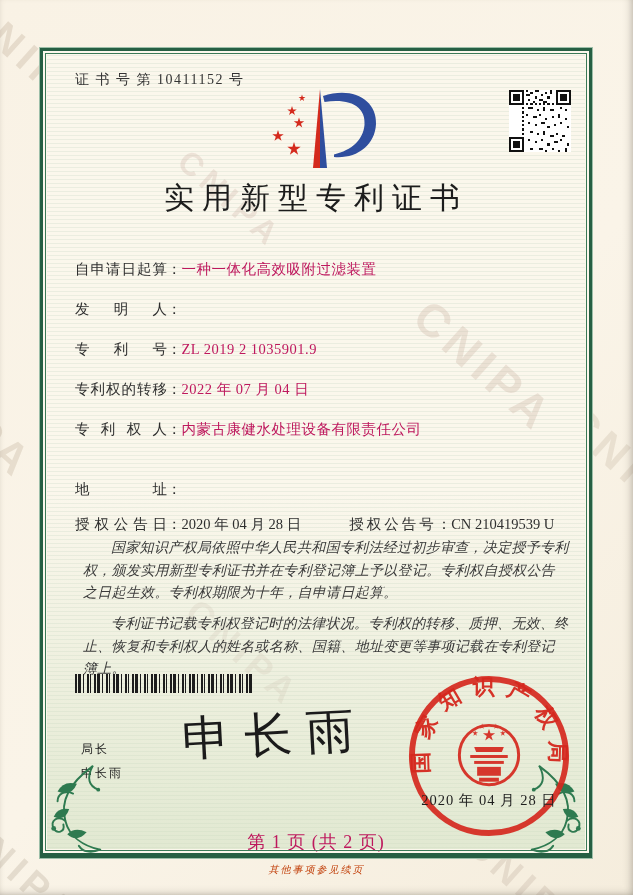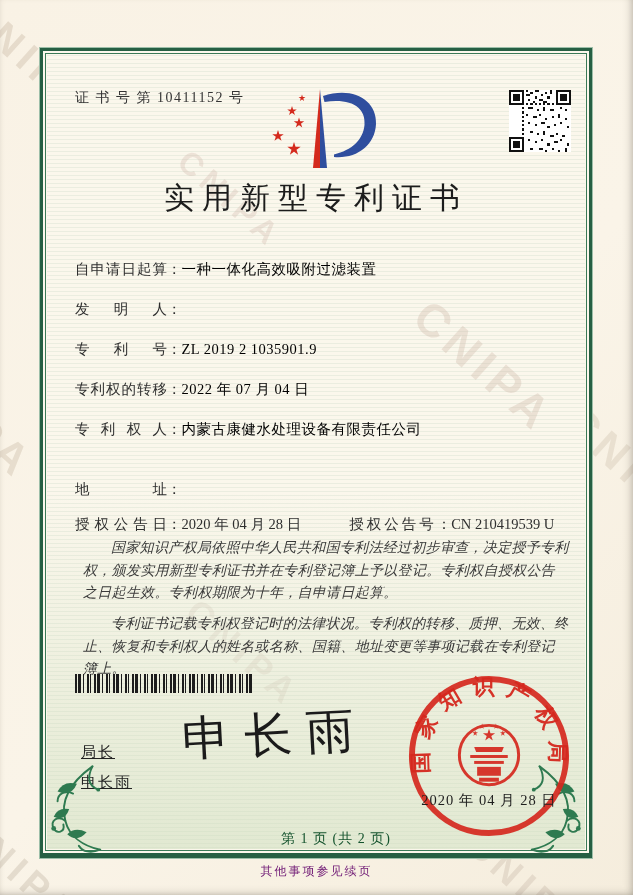--- a/index.html
+++ b/index.html
@@ -33,36 +33,36 @@
     position:absolute;inset:2px;border:1px solid #3a7a57;pointer-events:none;z-index:3;
   }
   .guilloche{
     position:absolute;inset:4px;pointer-events:none;z-index:0;
     background:
       linear-gradient(180deg,rgba(223,233,210,0) 55%,rgba(205,221,188,.55) 100%),
       repeating-linear-gradient(180deg,rgba(138,178,150,.14) 0 1px,rgba(0,0,0,0) 1px 4px);
   }
   .content{position:absolute;inset:0;z-index:2;}
 
-  .cert-no{position:absolute;left:32px;top:38px;font-size:14px;letter-spacing:1.5px;color:#333;}
+  .cert-no{position:absolute;left:32px;top:20px;font-size:14px;letter-spacing:1.5px;color:#333;}
 
   .qr{position:absolute;left:466px;top:39px;width:62px;height:62px;}
 
   .logo{position:absolute;left:209px;top:35px;width:138px;height:90px;}
 
   .title{
     position:absolute;left:0;top:127px;width:100%;text-align:center;
     font-size:30px;font-weight:400;letter-spacing:8px;color:#1c1c1c;
   }
 
   .fields{position:absolute;left:32px;top:208px;width:508px;font-size:14.5px;}
   .frow{display:flex;align-items:flex-start;margin-bottom:19px;line-height:1.45;}
   .flabel{flex:none;width:92px;text-align:justify;text-align-last:justify;color:#2e2e2e;}
   .fcolon{flex:none;color:#2e2e2e;}
-  .fvalue{flex:1;letter-spacing:.5px;color:#000000;max-width:398px;}
+  .fvalue{flex:1;letter-spacing:.5px;color:#be185d;max-width:398px;}
   .frow.addr{margin-bottom:14px;margin-top:39px;}
   .pair2{display:flex;margin-left:48px;}
 
   .paras{
     position:absolute;left:32px;top:478px;width:502px;
     font-size:14px;line-height:1.62;font-style:italic;color:#3a3a3a;letter-spacing:.3px;
   }
   .paras p{margin:8px;text-indent:2em;}
 
   .barcode{
@@ -71,46 +71,46 @@
       #1d1d1d 0 2px,rgba(0,0,0,0) 2px 3px,
       #1d1d1d 3px 6px,rgba(0,0,0,0) 6px 8px,
       #1d1d1d 8px 9px,rgba(0,0,0,0) 9px 12px,
       #1d1d1d 12px 14px,rgba(0,0,0,0) 14px 15px,
       #1d1d1d 15px 16px,rgba(0,0,0,0) 16px 19px);
   }
 
   .signer{
     position:absolute;left:38px;top:686px;
     font-family:"Liberation Sans","DejaVu Sans",sans-serif;
-    font-size:15px;color:#222;line-height:2.0;letter-spacing:2px;text-decoration:underline;
+    font-size:12px;color:#222;line-height:2.0;letter-spacing:2px;
   }
   .sig-script{
     position:absolute;left:112px;top:652px;width:240px;text-align:center;
     font-size:48px;color:#1b1b1b;letter-spacing:14px;
     transform:rotate(-3deg);font-weight:400;
   }
 
   .seal{position:absolute;left:362px;top:621px;width:168px;height:168px;}
   .seal-date{
     position:absolute;left:348px;top:740px;width:196px;text-align:center;
     font-size:14.5px;color:#1f1f1f;letter-spacing:1px;z-index:3;
   }
 
   .orn{position:absolute;width:62px;height:94px;top:712px;}
   .orn-left{left:1px;}
   .orn-right{right:1px;transform:scaleX(-1);}
 
   .page-no{
     position:absolute;left:0;top:779px;width:100%;text-align:center;
-    font-size:14px;color:#14532d;letter-spacing:1px;margin-left:20px;
+    font-size:18px;color:#be185d;letter-spacing:1px;
   }
 
   .cont-note{
     position:absolute;left:0;top:863px;width:100%;text-align:center;
-    font-size:12px;color:#701a75;letter-spacing:2px;z-index:2;
+    font-size:10px;font-style:italic;color:#c2410c;letter-spacing:2px;z-index:2;
   }
   .scan-shade{
     position:absolute;inset:0;pointer-events:none;z-index:6;
     box-shadow:inset -6px -5px 10px -6px rgba(100,95,85,.55), inset 2px 0 6px -4px rgba(120,110,95,.35);
   }
 </style>
 </head>
 <body>
 
 <div class="wm wm-1">CNIPA</div>

